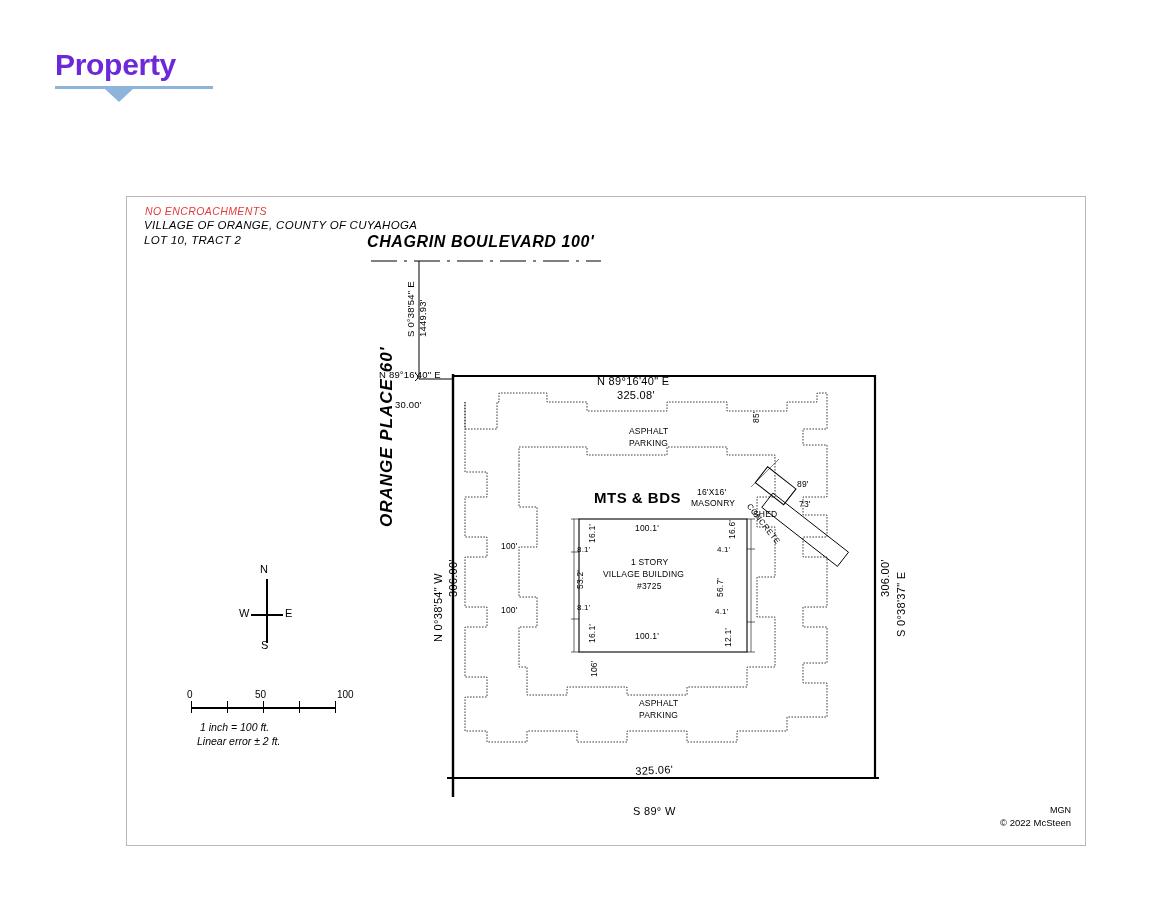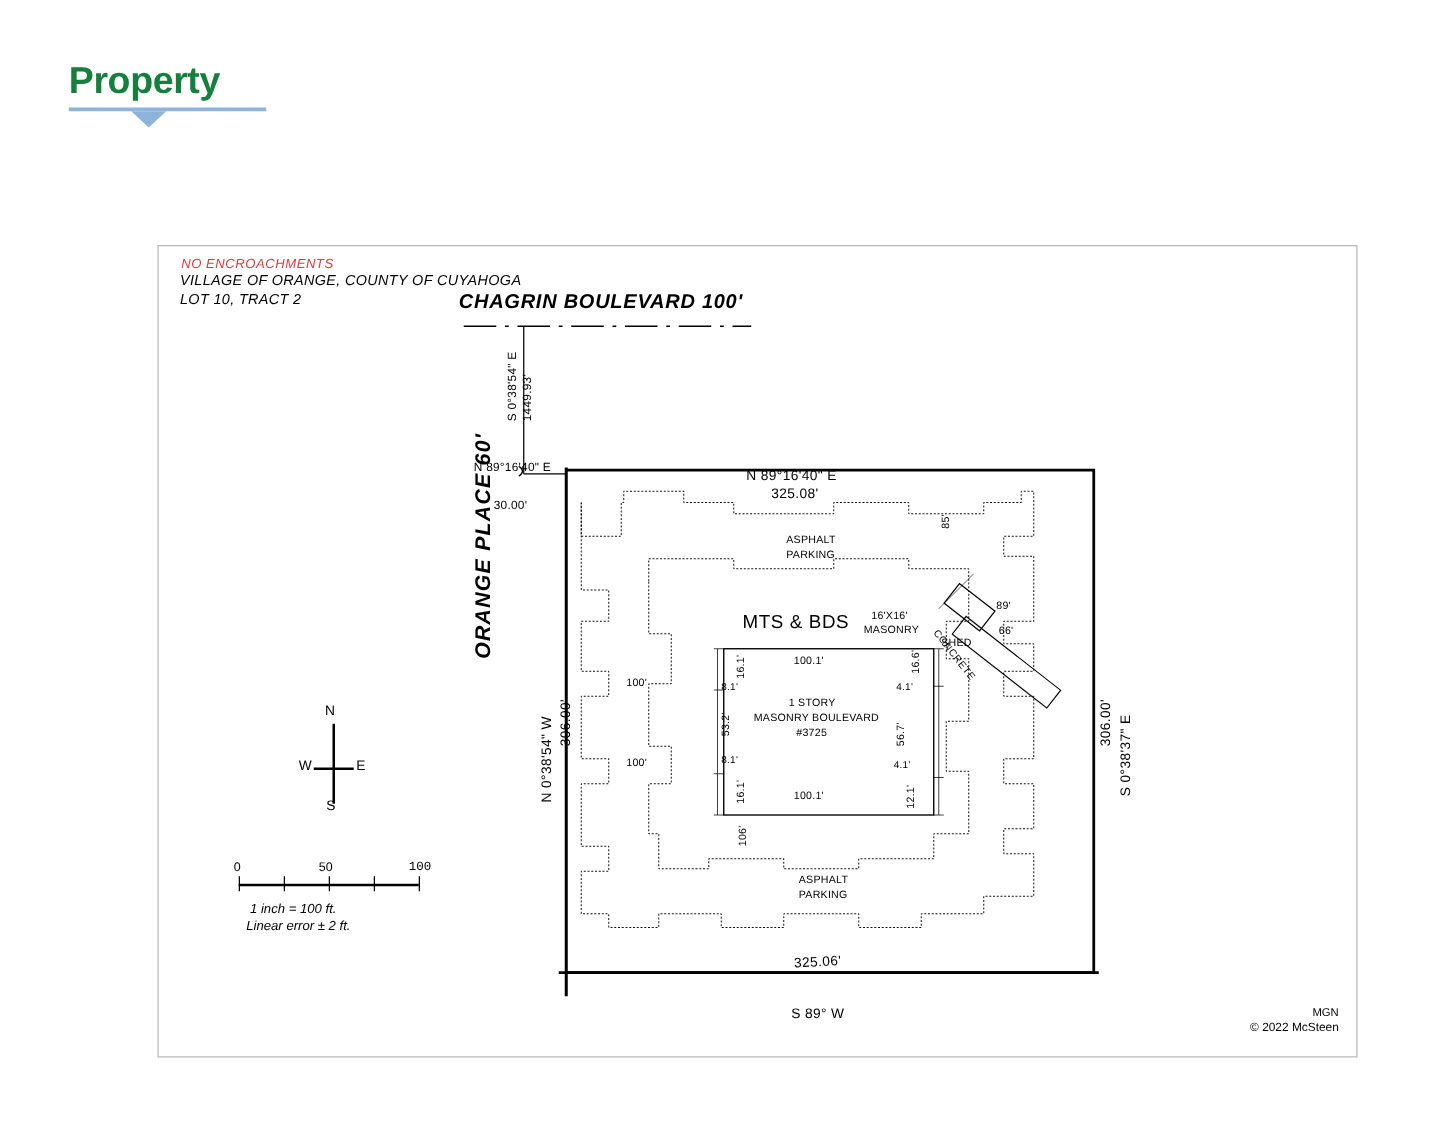--- a/index.html
+++ b/index.html
@@ -17,21 +17,21 @@
   
   #logo {
     position: absolute;
     left: 55px;
     top: 50px;
     width: 220px;
   }
   #logo .line1 {
     font-size: 30px;
     font-weight: bold;
-    color: #15803d;
+    color: #6d28d9;
     letter-spacing: -0.3px;
     line-height: 1.0;
   }
   #logo .line2 {
     font-size: 31px;
     font-weight: bold;
     color: #1c3f6e;
     letter-spacing: -0.3px;
     line-height: 1.05;
   }
@@ -103,21 +103,21 @@
     font-size: 17px;
     font-weight: bold;
     font-style: italic;
     letter-spacing: 1px;
     transform: rotate(-90deg);
     transform-origin: left top;
   }
   #mts {
     left: 467px; top: 292px;
     font-size: 15px;
-    font-weight: normal;
+    font-weight: bold;
     letter-spacing: 0.5px;
   }
 
   
   .lbl {
     font-size: 8.5px;
     letter-spacing: 0.2px;
   }
   .lbl11 {
     font-size: 11px;
@@ -317,21 +317,21 @@
   <div class="txt lbl" style="left:512px; top:501px;">ASPHALT</div>
   <div class="txt lbl" style="left:512px; top:513px;">PARKING</div>
 
   <div class="txt lbl" style="left:570px; top:290px;">16'X16'</div>
   <div class="txt lbl" style="left:564px; top:301px;">MASONRY</div>
   <div class="txt lbl" style="left:578px; top:312px;margin-left:48px;">SHED</div>
 
   <div class="txt lbl" style="left:625px; top:305px; transform:rotate(52deg); transform-origin:left top; font-size:8px; letter-spacing:0.5px;">CONCRETE</div>
 
   <div class="txt lbl" style="left:504px; top:360px;">1 STORY</div>
-  <div class="txt lbl" style="left:476px; top:372px;">MASONRY BOULEVARD</div>
+  <div class="txt lbl" style="left:476px; top:372px;">VILLAGE BUILDING</div>
   <div class="txt lbl" style="left:510px; top:384px;">#3725</div>
 
   <div class="txt lbl" style="left:508px; top:326px;">100.1'</div>
   <div class="txt lbl" style="left:508px; top:434px;">100.1'</div>
 
   <div class="txt lbl lbl-rot90" style="left:460px; top:346px;">16.1'</div>
   <div class="txt lbl lbl-rot90" style="left:448px; top:392px;">53.2'</div>
   <div class="txt lbl lbl-rot90" style="left:460px; top:446px;">16.1'</div>
 
   <div class="txt lbl lbl-rot90" style="left:600px; top:342px;">16.6'</div>
@@ -341,42 +341,42 @@
   <div class="txt lbl" style="left:450px; top:348px; font-size:8px;">8.1'</div>
   <div class="txt lbl" style="left:450px; top:406px; font-size:8px;">8.1'</div>
   <div class="txt lbl" style="left:590px; top:348px; font-size:8px;">4.1'</div>
   <div class="txt lbl" style="left:588px; top:410px; font-size:8px;">4.1'</div>
 
   <div class="txt lbl" style="left:374px; top:344px;">100'</div>
   <div class="txt lbl" style="left:374px; top:408px;">100'</div>
   <div class="txt lbl lbl-rot90" style="left:462px; top:480px;">106'</div>
   <div class="txt lbl lbl-rot90" style="left:624px; top:226px;">85'</div>
   <div class="txt lbl" style="left:670px; top:282px;">89'</div>
-  <div class="txt lbl" style="left:672px; top:302px;">66'</div>
+  <div class="txt lbl" style="left:672px; top:302px;">73'</div>
 
   <div id="compass">
     <div class="vert"></div>
     <div class="horz"></div>
     <div class="n">N</div>
     <div class="s">S</div>
     <div class="e">E</div>
     <div class="w">W</div>
   </div>
 
   <div id="scalebar">
     <div class="ticks">
       <div class="baseline"></div>
       <div class="t" style="left:4px;"></div>
       <div class="t" style="left:40px;"></div>
       <div class="t" style="left:76px;"></div>
       <div class="t" style="left:112px;"></div>
       <div class="t" style="left:148px;"></div>
       <div class="num" style="left:0px;">0</div>
       <div class="num" style="left:68px;">50</div>
-      <div class="num" style="left:140px;font-family:Liberation Mono, monospace;">100</div>
+      <div class="num" style="left:150px;">100</div>
     </div>
     <div class="cap1">1 inch = 100 ft.</div>
     <div class="cap2">Linear error ±  2 ft.</div>
   </div>
 
   <div class="txt" id="foot1">MGN</div>
   <div class="txt" id="foot2">© 2022 McSteen</div>
 
 </div>
 

